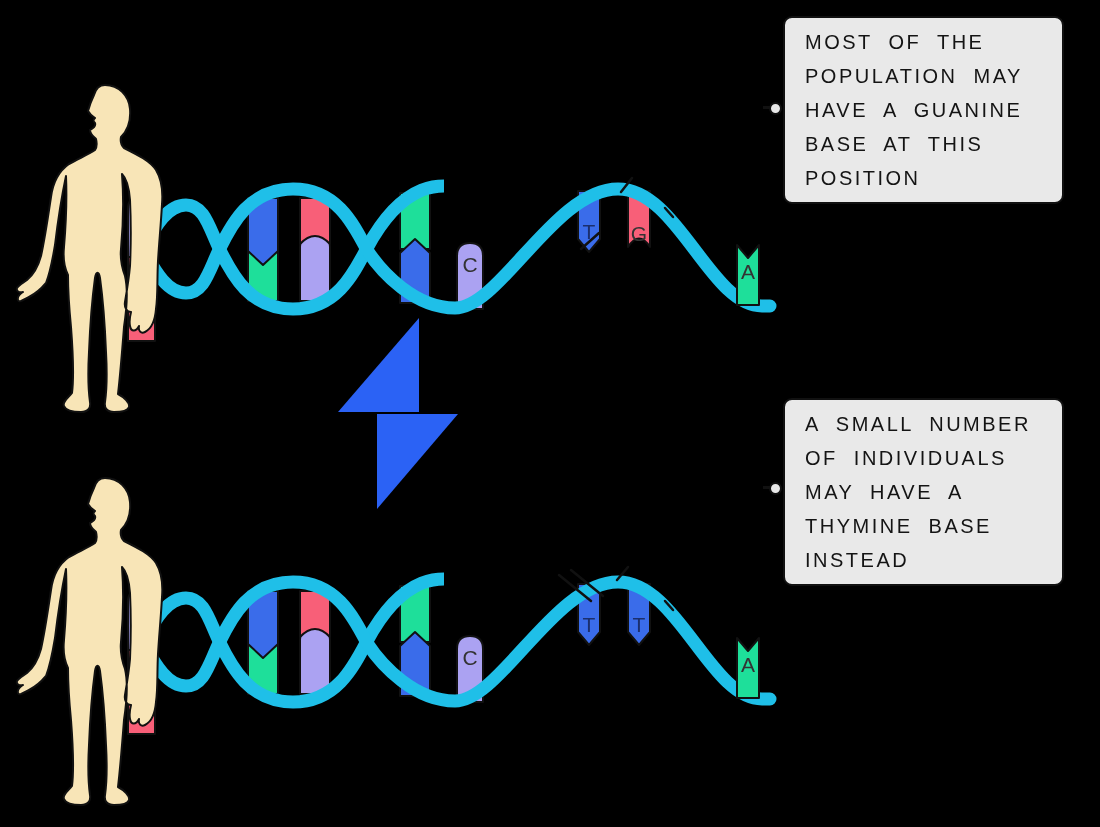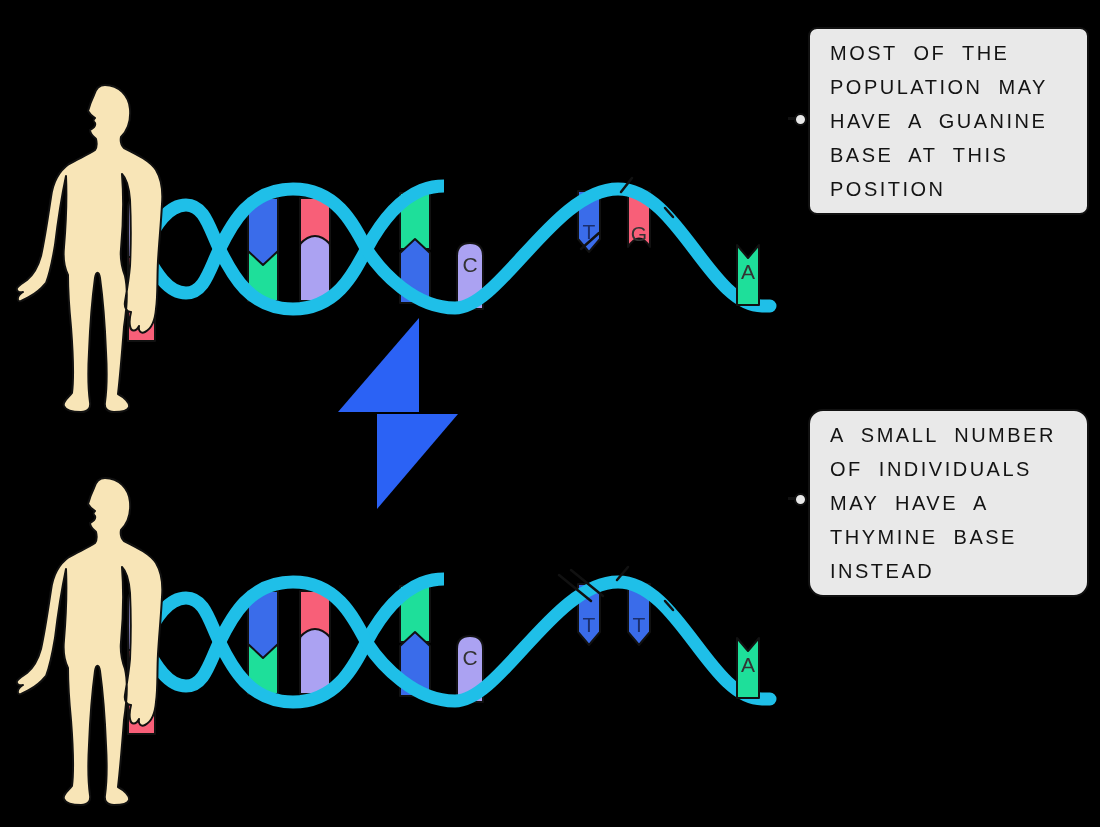--- a/index.html
+++ b/index.html
@@ -20,28 +20,28 @@
   .person{fill:var(--skin);stroke:var(--outline-ink);stroke-width:2;stroke-linejoin:round;}
   .slash{fill:none;stroke:var(--outline-ink);stroke-width:2.5;stroke-linecap:round;}
   .bolt{fill:var(--bolt-blue);}
   .lt{font-family:"Liberation Sans",sans-serif;font-size:21px;text-anchor:middle;}
   .lt-t{fill:var(--letter-navy);}
   .lt-g{fill:var(--letter-dark);}
   .lt-c{fill:var(--letter-dark);}
   .lt-a{fill:var(--letter-dark);}
 
   .callout{
-    position:absolute;left:808px;width:281px;box-sizing:border-box;
+    position:absolute;left:783px;width:281px;box-sizing:border-box;
     background:var(--callout-bg);border:2.5px solid var(--outline-ink);
     border-radius:9px;padding:7px 12px 7px 20px;
     color:#141414;font-size:20px;line-height:34px;
-    letter-spacing:2.5px;word-spacing:8px;white-space:pre-line;margin-top:11px;
+    letter-spacing:2.5px;word-spacing:8px;white-space:pre-line;
   }
   #callout-top{top:16px;min-height:177px;}
-  #callout-bottom{top:398px;min-height:178px;border-radius:15px;}
+  #callout-bottom{top:398px;min-height:178px;}
   .connector-dot{
     position:absolute;left:-16px;width:9px;height:9px;border-radius:50%;
     background:var(--callout-bg);border:2.5px solid var(--outline-ink);
   }
   .connector-tail{
     position:absolute;left:-22px;width:7px;height:2.5px;background:var(--outline-ink);
   }
   #callout-top .connector-dot{top:84px;}
   #callout-top .connector-tail{top:88px;}
   #callout-bottom .connector-dot{top:82px;}

